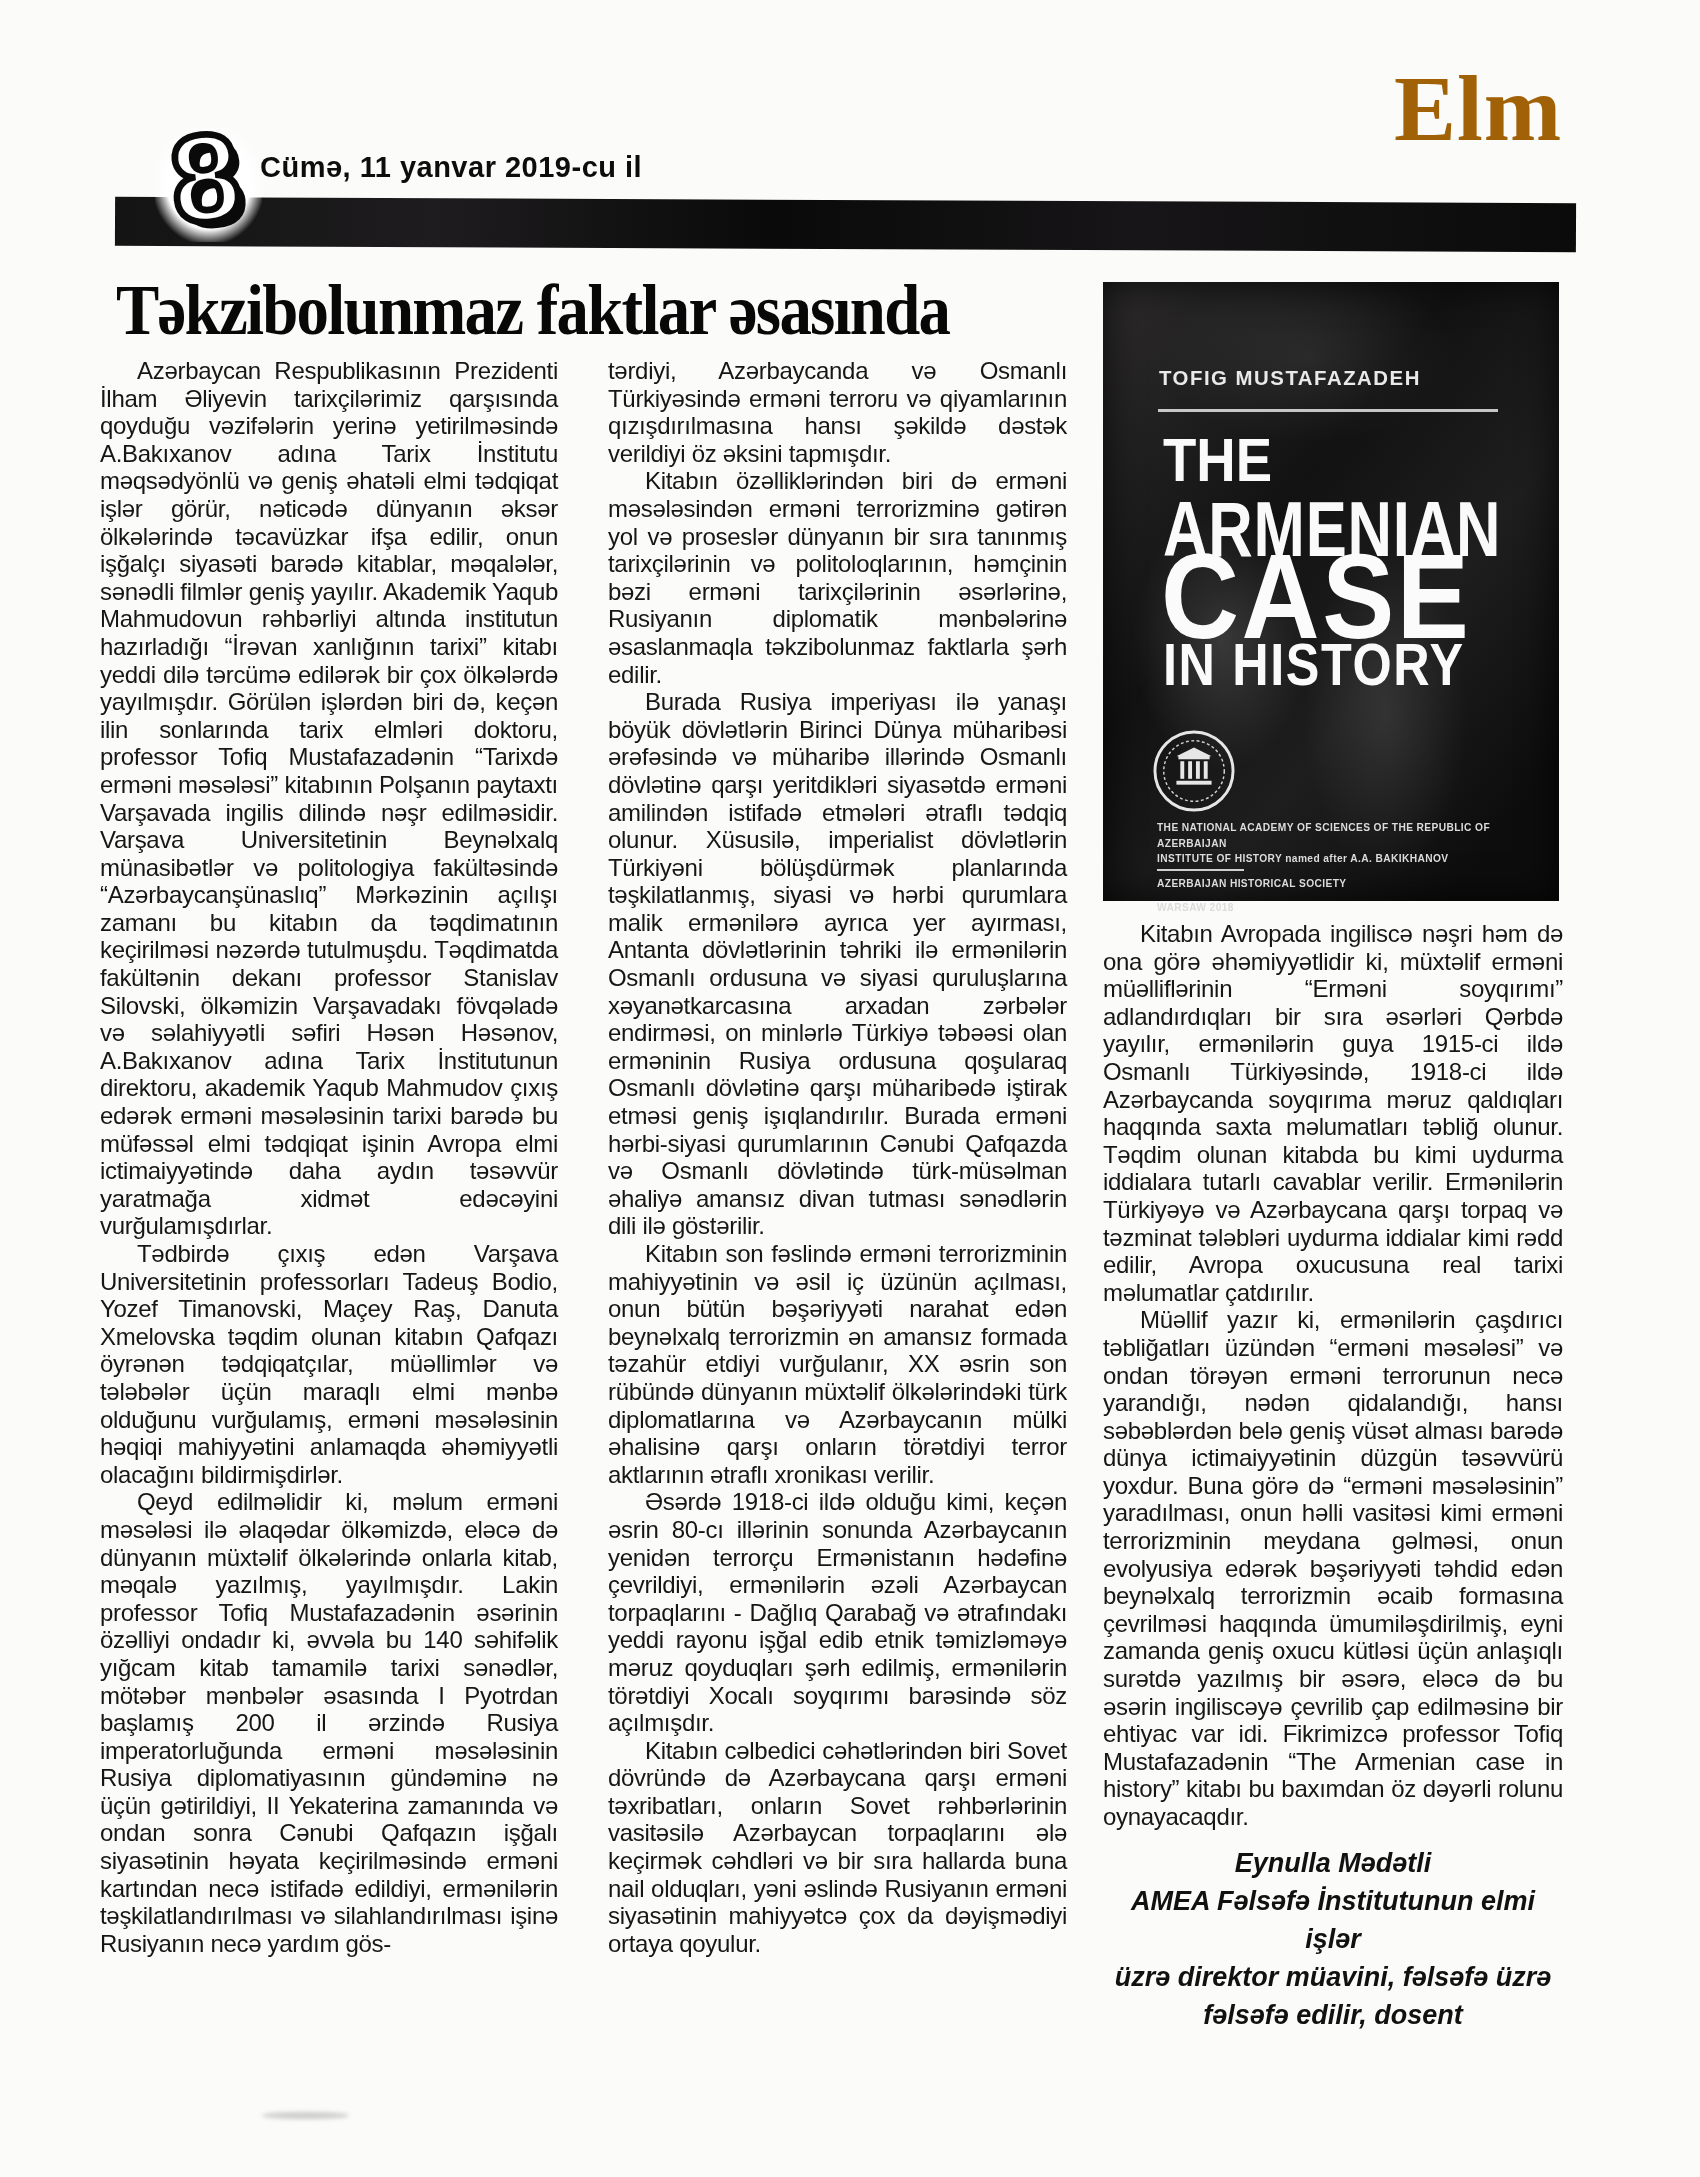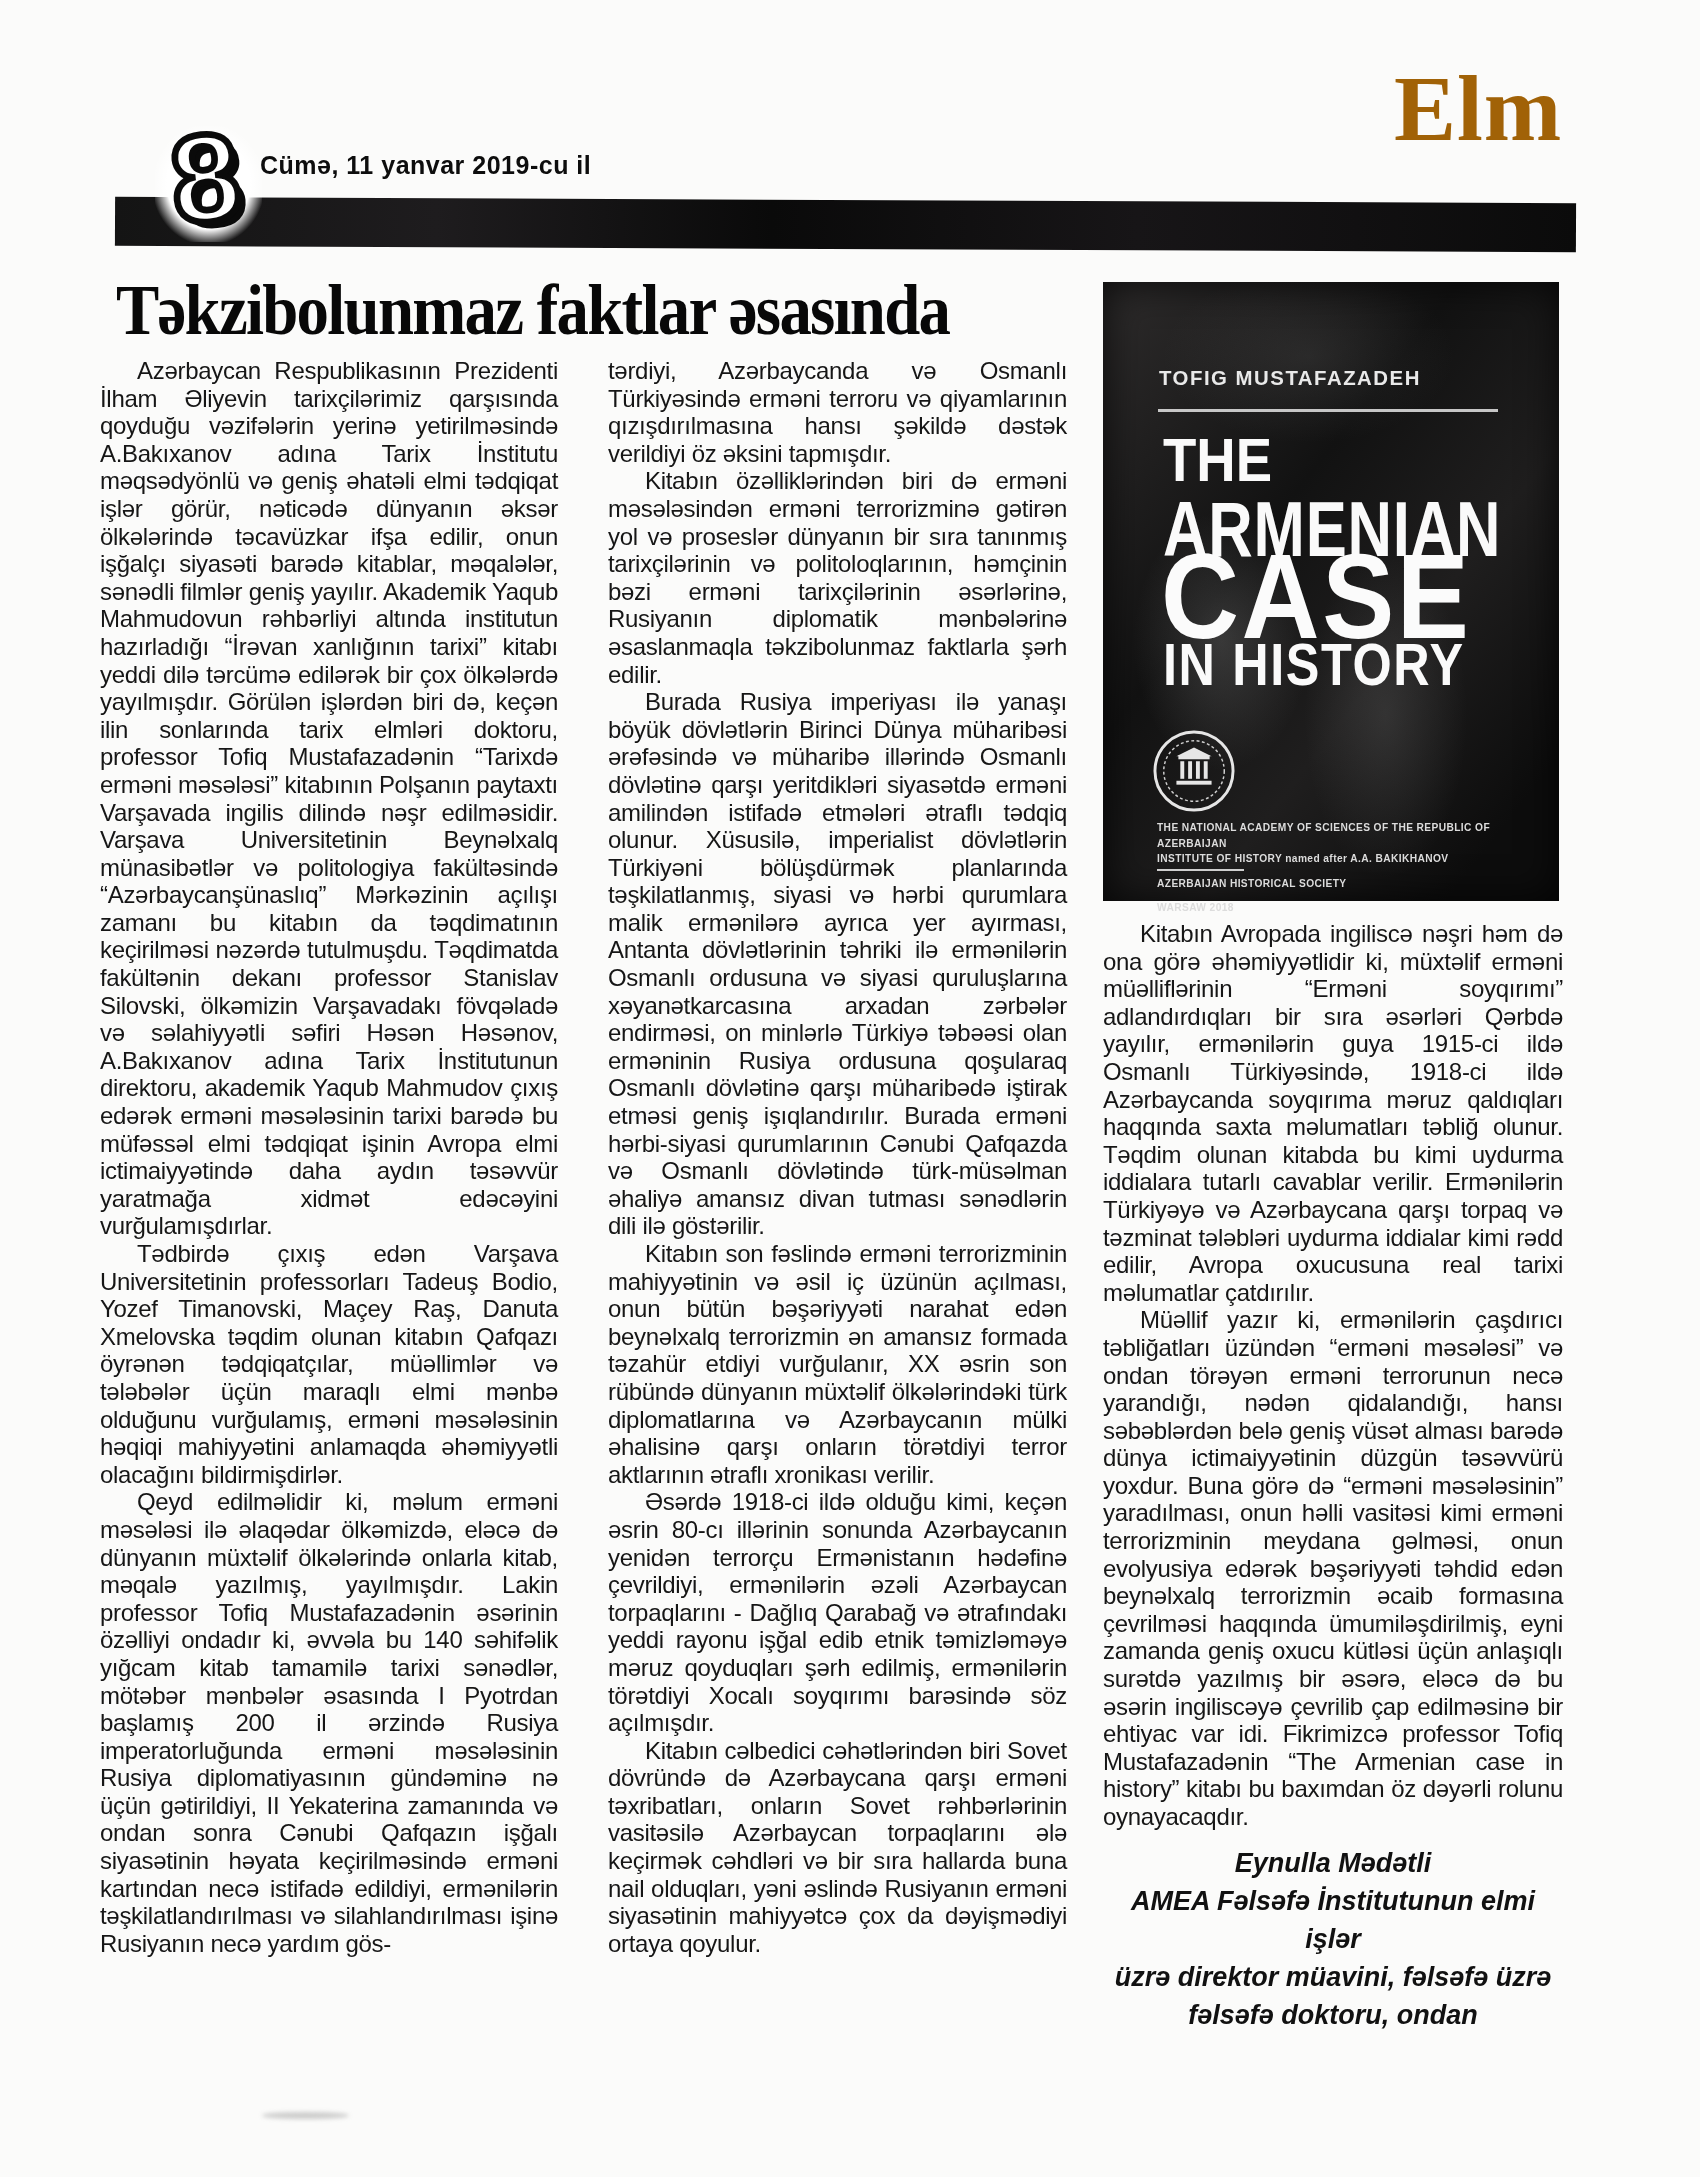--- a/index.html
+++ b/index.html
@@ -22,21 +22,21 @@
   .page-number{
     position:absolute;left:171px;top:116px;z-index:4;
     font-family:"Liberation Sans",sans-serif;font-weight:bold;
     font-size:124px;line-height:1;color:#ffffff;
     -webkit-text-stroke:6.8px #0a0a0a;
     transform:rotate(-6deg);
     text-shadow:6.8px 6.8px 0 #0a0a0a;
   }
   .date-line{
     position:absolute;left:260px;top:151px;
-    font-weight:bold;font-size:25px;letter-spacing:0.5px;color:#0d0d0d;
+    font-weight:bold;font-size:29px;letter-spacing:0.5px;color:#0d0d0d;
   }
   .black-bar{
     position:absolute;left:115px;top:200px;width:1461px;height:49px;z-index:1;
     background:linear-gradient(90deg,#141414,#1e1c1e 22%,#0a0a0a 45%,#171517 70%,#0b0b0b);
     transform:rotate(.25deg);
   }
   
   .headline{
     position:absolute;left:116px;top:274px;z-index:2;
     font-family:"Liberation Serif",serif;font-weight:bold;
@@ -130,21 +130,21 @@
     <p>Əsərdə 1918-ci ildə olduğu kimi, keçən əsrin 80-cı illərinin sonunda Azərbaycanın yenidən terrorçu Ermənistanın hədəfinə çevrildiyi, ermənilərin əzəli Azərbaycan torpaqlarını - Dağlıq Qarabağ və ətrafındakı yeddi rayonu işğal edib etnik təmizləməyə məruz qoyduqları şərh edilmiş, ermənilərin törətdiyi Xocalı soyqırımı barəsində söz açılmışdır.</p>
     <p>Kitabın cəlbedici cəhətlərindən biri Sovet dövründə də Azərbaycana qarşı erməni təxribatları, onların Sovet rəhbərlərinin vasitəsilə Azərbaycan torpaqlarını ələ keçirmək cəhdləri və bir sıra hallarda buna nail olduqları, yəni əslində Rusiyanın erməni siyasətinin mahiyyətcə çox da dəyişmədiyi ortaya qoyulur.</p>
   </div>
 <div class="col col-right" id="col-right">
     <p>Kitabın Avropada ingiliscə nəşri həm də ona görə əhəmiyyətlidir ki, müxtəlif erməni müəlliflərinin “Erməni soyqırımı” adlandırdıqları bir sıra əsərləri Qərbdə yayılır, ermənilərin guya 1915-ci ildə Osmanlı Türkiyəsində, 1918-ci ildə Azərbaycanda soyqırıma məruz qaldıqları haqqında saxta məlumatları təbliğ olunur. Təqdim olunan kitabda bu kimi uydurma iddialara tutarlı cavablar verilir. Ermənilərin Türkiyəyə və Azərbaycana qarşı torpaq və təzminat tələbləri uydurma iddialar kimi rədd edilir, Avropa oxucusuna real tarixi məlumatlar çatdırılır.</p>
     <p>Müəllif yazır ki, ermənilərin çaşdırıcı təbliğatları üzündən “erməni məsələsi” və ondan törəyən erməni terrorunun necə yarandığı, nədən qidalandığı, hansı səbəblərdən belə geniş vüsət alması barədə dünya ictimaiyyətinin düzgün təsəvvürü yoxdur. Buna görə də “erməni məsələsinin” yaradılması, onun həlli vasitəsi kimi erməni terrorizminin meydana gəlməsi, onun evolyusiya edərək bəşəriyyəti təhdid edən beynəlxalq terrorizmin əcaib formasına çevrilməsi haqqında ümumiləşdirilmiş, eyni zamanda geniş oxucu kütləsi üçün anlaşıqlı surətdə yazılmış bir əsərə, eləcə də bu əsərin ingiliscəyə çevrilib çap edilməsinə bir ehtiyac var idi. Fikrimizcə professor Tofiq Mustafazadənin “The Armenian case in history” kitabı bu baxımdan öz dəyərli rolunu oynayacaqdır.</p>
     <div class="signature">
       <div>Eynulla Mədətli</div>
       <div>AMEA Fəlsəfə İnstitutunun elmi işlər</div>
       <div>üzrə direktor müavini, fəlsəfə üzrə</div>
-      <div>fəlsəfə doktoru, ondan</div>
+      <div>fəlsəfə edilir, dosent</div>
     </div>
   </div>
 
 <div class="book-cover">
   <div class="cover-author">TOFIG MUSTAFAZADEH</div>
   <div class="cover-rule"></div>
   <div class="cover-title-the">THE</div>
   <div class="cover-title-armenian">ARMENIAN</div>
   <div class="cover-title-case">CASE</div>
   <div class="cover-title-inhistory">IN HISTORY</div>

